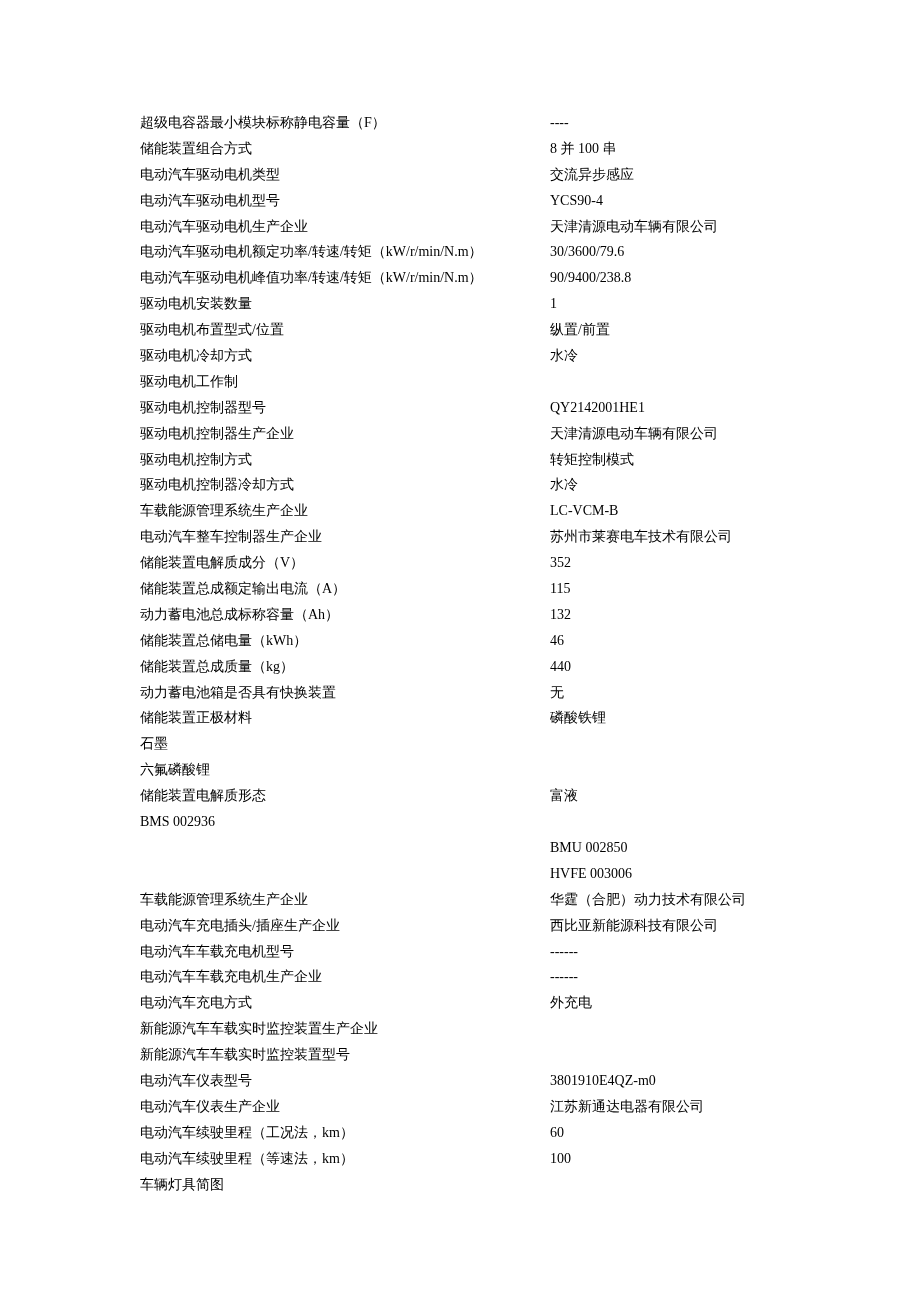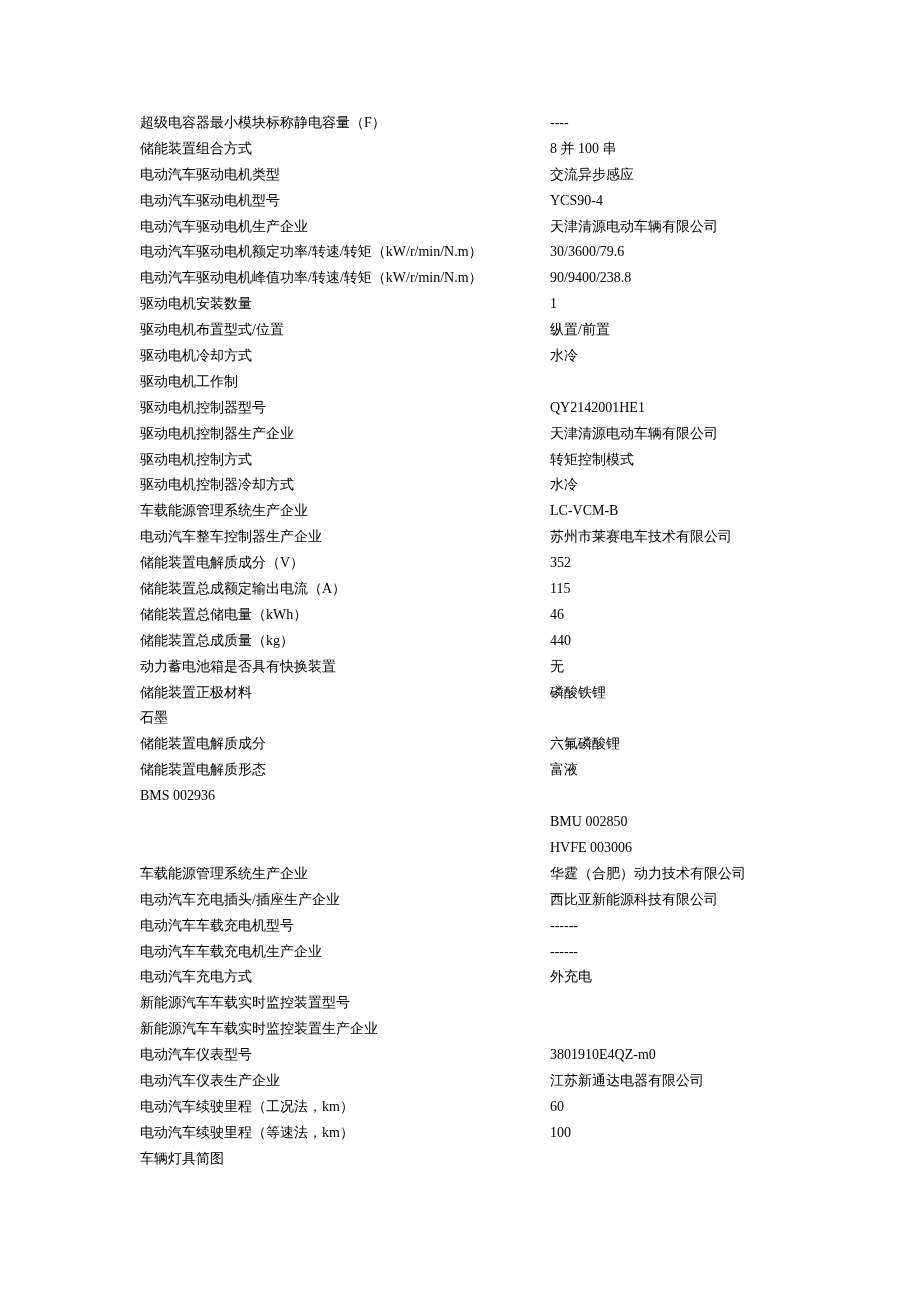--- a/index.html
+++ b/index.html
@@ -106,40 +106,43 @@
     </div>
     <div class="row">
       <div class="label">储能装置电解质成分（V）</div>
       <div class="value">352</div>
     </div>
     <div class="row">
       <div class="label">储能装置总成额定输出电流（A）</div>
       <div class="value">115</div>
     </div>
     <div class="row">
+      <div class="label">动力蓄电池总成标称容量（Ah）</div>
+      <div class="value">132</div>
+    </div>
+    <div class="row">
       <div class="label">储能装置总储电量（kWh）</div>
       <div class="value">46</div>
     </div>
     <div class="row">
       <div class="label">储能装置总成质量（kg）</div>
       <div class="value">440</div>
     </div>
     <div class="row">
       <div class="label">动力蓄电池箱是否具有快换装置</div>
       <div class="value">无</div>
     </div>
     <div class="row">
       <div class="label">储能装置正极材料</div>
       <div class="value">磷酸铁锂</div>
     </div>
     <div class="row">
       <div class="value">石墨</div>
     </div>
     <div class="row">
-      <div class="label">储能装置电解质成分</div>
       <div class="value">六氟磷酸锂</div>
     </div>
     <div class="row">
       <div class="label">储能装置电解质形态</div>
       <div class="value">富液</div>
     </div>
     <div class="row">
       <div class="value">BMS   002936</div>
     </div>
     <div class="sub-value">BMU   002850</div>
@@ -158,25 +161,25 @@
     </div>
     <div class="row">
       <div class="label">电动汽车车载充电机生产企业</div>
       <div class="value">------</div>
     </div>
     <div class="row">
       <div class="label">电动汽车充电方式</div>
       <div class="value">外充电</div>
     </div>
     <div class="row">
+      <div class="label">新能源汽车车载实时监控装置生产企业</div>
+      <div class="value"></div>
+    </div>
+    <div class="row">
       <div class="label">新能源汽车车载实时监控装置型号</div>
-      <div class="value"></div>
-    </div>
-    <div class="row">
-      <div class="label">新能源汽车车载实时监控装置生产企业</div>
       <div class="value"></div>
     </div>
     <div class="row">
       <div class="label">电动汽车仪表型号</div>
       <div class="value">3801910E4QZ-m0</div>
     </div>
     <div class="row">
       <div class="label">电动汽车仪表生产企业</div>
       <div class="value">江苏新通达电器有限公司</div>
     </div>

